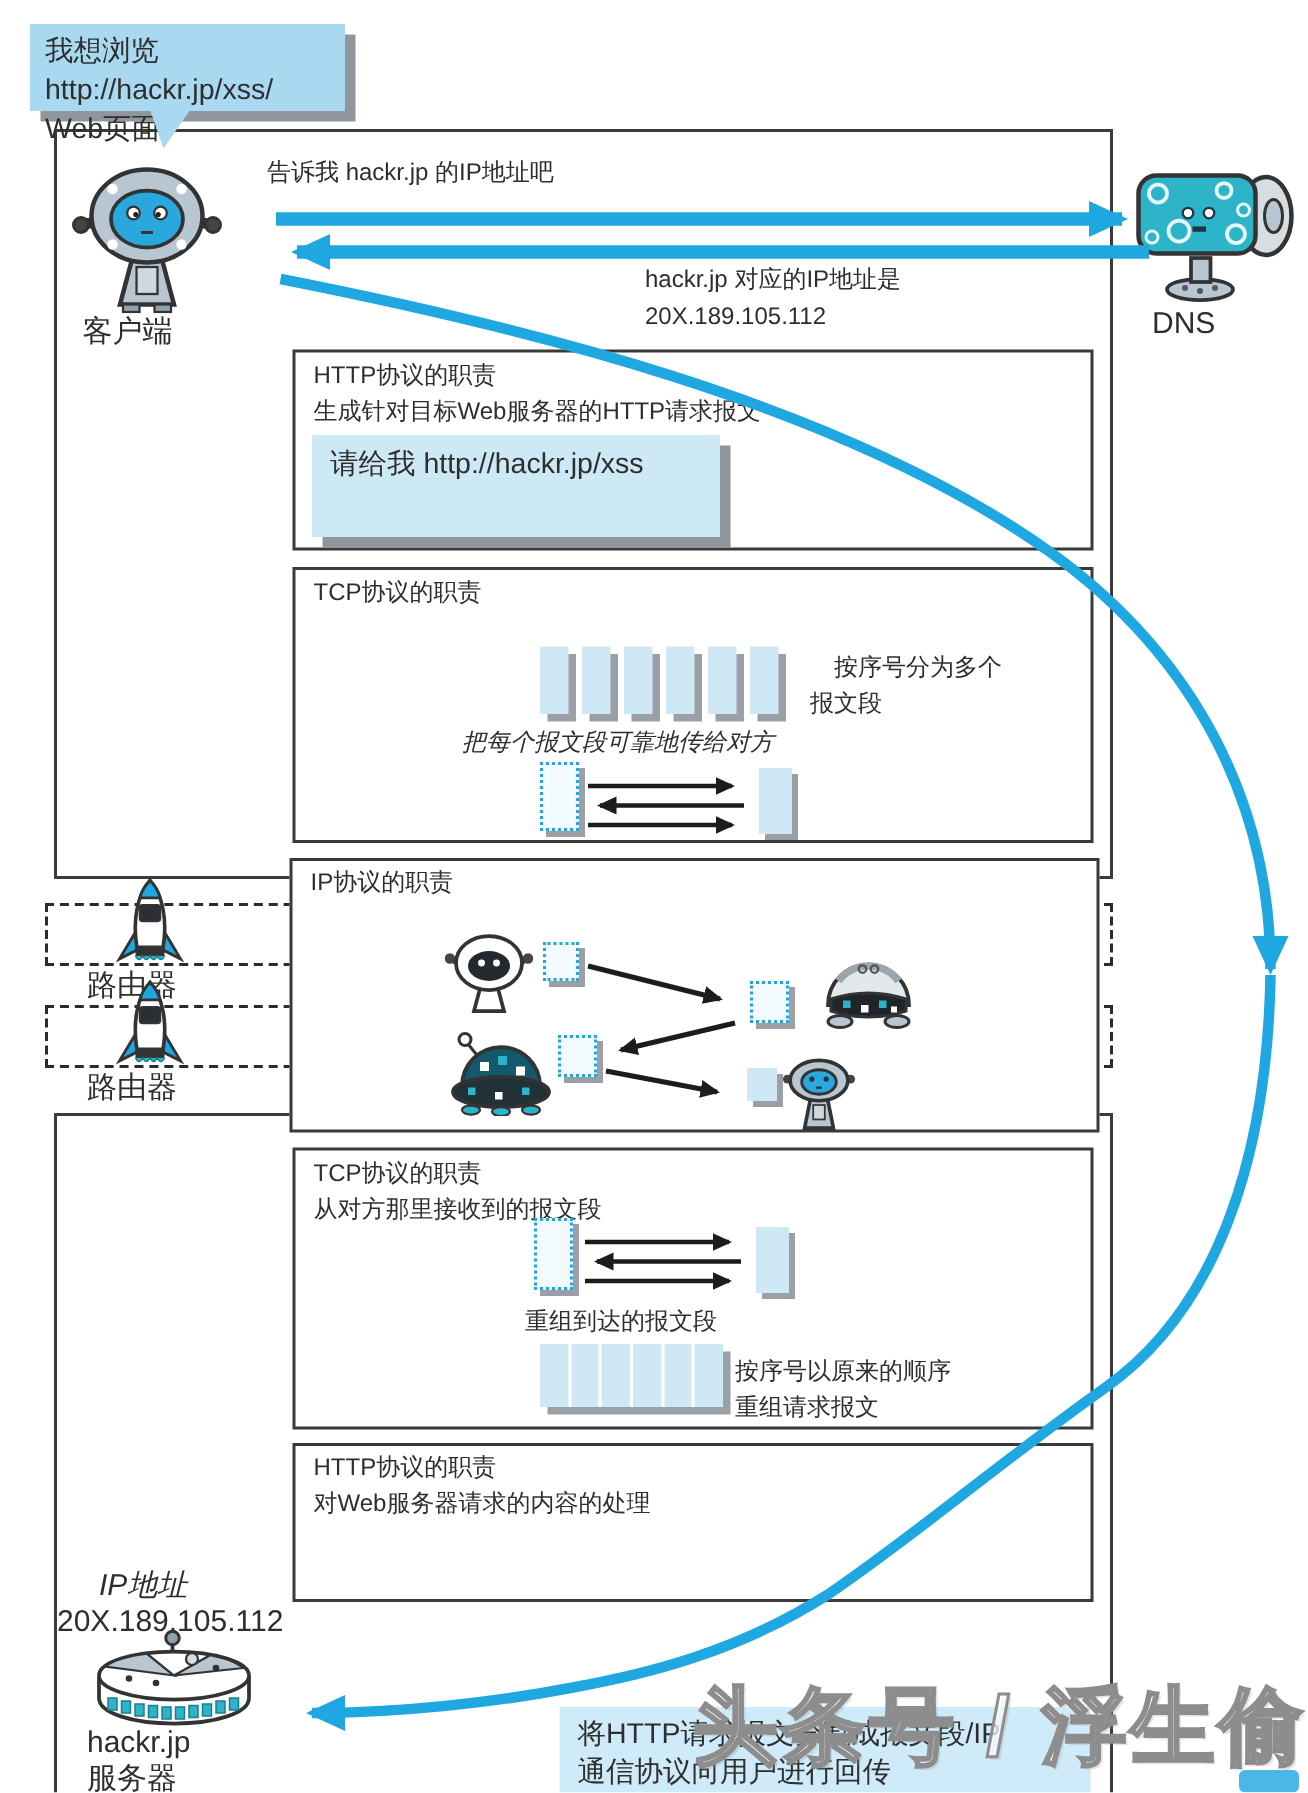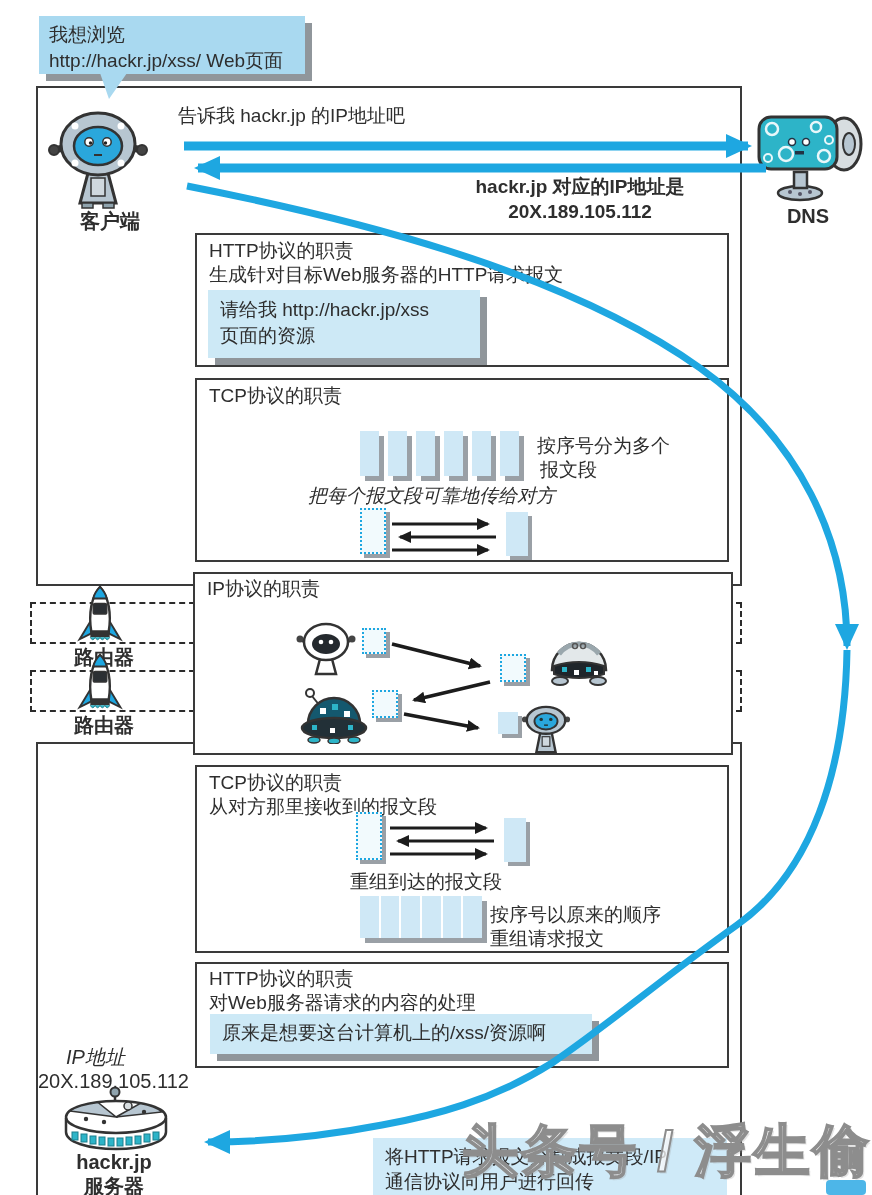--- a/index.html
+++ b/index.html
@@ -1,22 +1,22 @@
 <!DOCTYPE html>
 <html><head>
 <meta charset="utf-8">
 <style>
   html,body{margin:0;padding:0;background:#ffffff;}
   #canvas{position:relative;width:872px;height:1195px;background:#ffffff;overflow:hidden;
           font-family:"Liberation Sans","DejaVu Sans",sans-serif;color:#2e2e2e;}
   .box{position:absolute;border:2px solid #3a3a3a;background:#ffffff;box-sizing:border-box;}
   .band{position:absolute;border:2px dashed #2b2b2b;box-sizing:border-box;background:transparent;}
-  .t{position:absolute;font-size:19px;line-height:24px;white-space:nowrap;}
+  .t{position:absolute;font-size:16px;line-height:24px;white-space:nowrap;}
   .t20{position:absolute;font-size:20px;line-height:24px;white-space:nowrap;}
-  .ctr{text-align:center;font-weight:bold;}
+  .ctr{}
   .bubble{position:absolute;background:#a9d9f0;box-shadow:7px 7px 0 #90969b;box-sizing:border-box;
           padding:6px 10px;font-size:19px;line-height:26px;}
   .bubble-light{position:absolute;background:#cde9f6;box-shadow:7px 7px 0 #90969b;box-sizing:border-box;
           padding:7px 12px;font-size:19px;line-height:26px;}
   .tail{position:absolute;width:0;height:0;border-left:9px solid transparent;border-right:18px solid transparent;
         border-top:26px solid #a9d9f0;}
   .seg{position:absolute;width:19px;height:45px;background:#cfe8f6;box-shadow:5px 5px 0 #9aa0a6;}
   .pkt-dotted{position:absolute;border:2px dotted #1ea7e1;background:#f2fafd;box-shadow:4px 4px 0 #9aa0a6;box-sizing:border-box;}
   .pkt-solid{position:absolute;background:#cfe8f6;box-shadow:4px 4px 0 #9aa0a6;box-sizing:border-box;}
   .bar{position:absolute;display:flex;background:#cfe8f6;box-shadow:5px 5px 0 #9aa0a6;}
@@ -40,21 +40,21 @@
 
   <div class="box" style="left:36px;top:86px;width:706px;height:500px;"></div>
   <div class="box" style="left:36px;top:742px;width:706px;height:460px;"></div>
 
   <div class="box" style="left:195px;top:233px;width:534px;height:134px;"></div>
   <div class="box" style="left:195px;top:378px;width:534px;height:184px;"></div>
   <div class="box" style="left:193px;top:572px;width:540px;height:183px;z-index:5;"></div>
   <div class="box" style="left:195px;top:765px;width:534px;height:188px;"></div>
   <div class="box" style="left:195px;top:962px;width:534px;height:106px;"></div>
 
-  <div class="bubble" style="left:39px;top:16px;width:266px;height:58px;z-index:6;">
+  <div class="bubble" style="left:20px;top:16px;width:210px;height:58px;z-index:6;">
     <div>我想浏览</div>
     <div>http://hackr.jp/xss/ Web页面</div>
   </div>
   <div class="tail" style="left:100px;top:73px;z-index:6;"></div>
 
   <svg class="icon" style="left:48px;top:104px;" width="100" height="105" viewBox="0 0 100 105">
     <line x1="6" y1="46" x2="20" y2="43" stroke="#333" stroke-width="7"></line>
     <circle cx="6" cy="46" r="5" fill="#444" stroke="#333" stroke-width="2"></circle>
     <line x1="94" y1="46" x2="80" y2="43" stroke="#333" stroke-width="7"></line>
     <circle cx="94" cy="46" r="5" fill="#444" stroke="#333" stroke-width="2"></circle>
@@ -98,31 +98,30 @@
   <div class="t20 ctr" style="left:768px;top:204px;width:80px;">DNS</div>
 
   <div class="t" style="left:178px;top:104px;">告诉我 hackr.jp 的IP地址吧</div>
   <div class="t ctr" style="left:430px;top:175px;width:300px;">hackr.jp 对应的IP地址是</div>
   <div class="t ctr" style="left:430px;top:200px;width:300px;">20X.189.105.112</div>
 
   <div class="t" style="left:209px;top:239px;">HTTP协议的职责</div>
   <div class="t" style="left:209px;top:263px;">生成针对目标Web服务器的HTTP请求报文</div>
   <div class="bubble-light" style="left:208px;top:290px;width:272px;height:68px;">
     <div>请给我 http://hackr.jp/xss</div>
-    <div>页面的资源</div>
   </div>
 
   <div class="t" style="left:209px;top:384px;">TCP协议的职责</div>
   <div class="seg" style="left:360px;top:431px;"></div>
   <div class="seg" style="left:388px;top:431px;"></div>
   <div class="seg" style="left:416px;top:431px;"></div>
   <div class="seg" style="left:444px;top:431px;"></div>
   <div class="seg" style="left:472px;top:431px;"></div>
   <div class="seg" style="left:500px;top:431px;"></div>
-  <div class="t" style="left:537px;top:434px;">按序号分为多个</div>
+  <div class="t" style="left:556px;top:434px;">按序号分为多个</div>
   <div class="t" style="left:540px;top:458px;">报文段</div>
   <div class="t" style="left:308px;top:484px;font-style:italic;">把每个报文段可靠地传给对方</div>
   <div class="pkt-dotted" style="left:360px;top:508px;width:26px;height:46px;"></div>
   <div class="pkt-solid" style="left:506px;top:512px;width:22px;height:44px;"></div>
 
   <div class="t" style="left:207px;top:577px;z-index:6;">IP协议的职责</div>
 
   <svg class="icon" style="left:296px;top:618px;z-index:6;" width="60" height="58" viewBox="0 0 60 58">
     <line x1="4" y1="21" x2="12" y2="25" stroke="#333" stroke-width="4"></line>
       <circle cx="4" cy="21" r="3.5" fill="#444"></circle>
@@ -214,23 +213,20 @@
       <div></div>
       <div></div>
       <div></div>
       <div></div>
   </div>
   <div class="t" style="left:490px;top:903px;">按序号以原来的顺序</div>
   <div class="t" style="left:490px;top:927px;">重组请求报文</div>
 
   <div class="t" style="left:209px;top:967px;">HTTP协议的职责</div>
   <div class="t" style="left:209px;top:991px;">对Web服务器请求的内容的处理</div>
-  <div class="bubble-light" style="left:210px;top:1014px;width:382px;height:40px;padding-top:6px;">
-    <div>原来是想要这台计算机上的/xss/资源啊</div>
-  </div>
 
   <div class="t20" style="left:66px;top:1045px;font-style:italic;">IP地址</div>
   <div class="t20" style="left:38px;top:1069px;">20X.189.105.112</div>
   <svg class="icon" style="left:60px;top:1086px;" width="112" height="70" viewBox="0 0 112 70">
     <line x1="55" y1="6" x2="55" y2="18" stroke="#333" stroke-width="2.5"></line>
     <circle cx="55" cy="6" r="4.5" fill="#8fa3ad" stroke="#333" stroke-width="2"></circle>
     <path d="M6,32 L6,46 C6,56 28,63 56,63 C84,63 106,56 106,46 L106,32" fill="#fff" stroke="#333" stroke-width="2.5"></path>
     <ellipse cx="56" cy="31" rx="50" ry="16" fill="#fff" stroke="#333" stroke-width="2.5"></ellipse>
     <path d="M56,31 L10,25 A50,16 0 0 1 38,16.5 Z" fill="#b7c6d1" stroke="#333" stroke-width="1.5"></path>
     <path d="M56,31 L80,17.5 A50,16 0 0 1 102,26 Z" fill="#b7c6d1" stroke="#333" stroke-width="1.5"></path>

